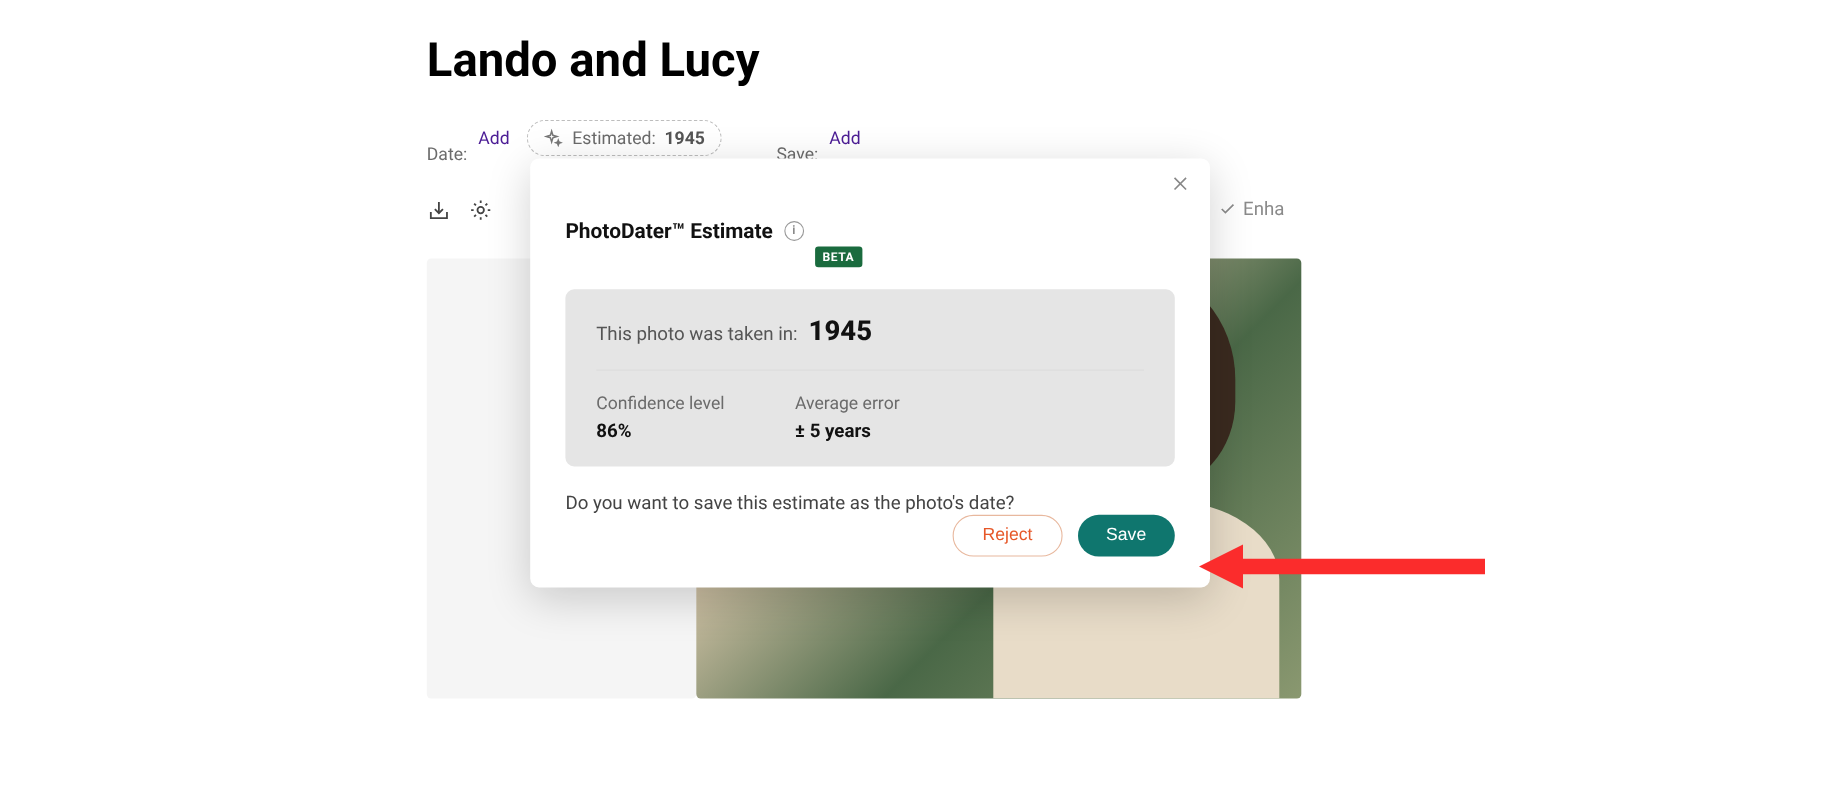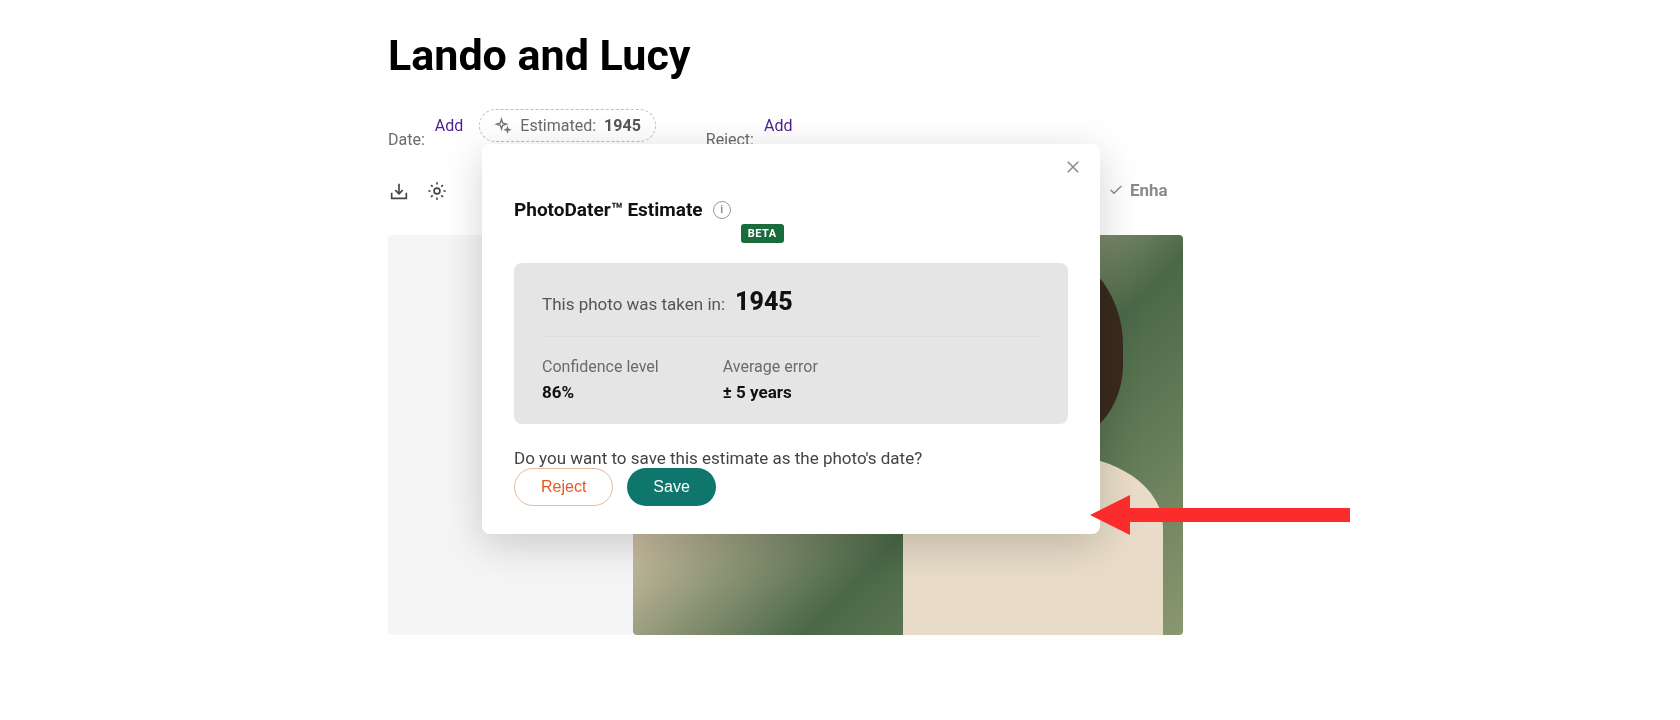--- a/index.html
+++ b/index.html
@@ -57,21 +57,20 @@
     .tool-icon { width: 22px; height: 22px; color: #444; cursor: pointer; }
     .enhance-pill {
       position: absolute;
       left: 1108px;
       top: 180px;
       display: flex;
       align-items: center;
       gap: 6px;
       color: #8a8a8a;
       font-size: 17px;
-      font-weight: bold;
     }
     .photo-gray {
       position: absolute;
       left: 388px;
       top: 235px;
       width: 245px;
       height: 400px;
       background: #f5f5f5;
       border-radius: 4px;
     }
@@ -176,21 +175,21 @@
     }
     .taken-year {
       font-size: 25px;
       font-weight: 800;
       color: #111;
     }
     .stats-row { display: flex; gap: 64px; }
     .stat-label { font-size: 16px; color: #6b6b6b; margin-bottom: 6px; }
     .stat-value { font-size: 17px; font-weight: 700; color: #111; }
     .prompt-text { font-size: 17px; color: #444; }
-    .actions { display: flex; justify-content: flex-start; gap: 14px; }
+    .actions { display: flex; justify-content: flex-end; gap: 14px; }
     .btn {
       border-radius: 22px;
       padding: 9px 26px;
       font-size: 16px;
       font-weight: 500;
       cursor: pointer;
       border: none;
     }
     .btn-reject {
       background: #fff;
@@ -217,21 +216,21 @@
     <span class="meta-label">Date:</span>
     <span class="meta-link">Add</span>
     <span class="estimate-chip">
       <svg class="sparkle-icon" viewBox="0 0 24 24" fill="none" stroke="currentColor" stroke-width="1.8">
         <path d="M10 3 L11.5 8 L16.5 9.5 L11.5 11 L10 16 L8.5 11 L3.5 9.5 L8.5 8 Z"></path>
         <path d="M18 14 L18.8 16.2 L21 17 L18.8 17.8 L18 20 L17.2 17.8 L15 17 L17.2 16.2 Z"></path>
       </svg>
       <span>Estimated: </span>
       <span class="year">1945</span>
     </span>
-    <span class="meta-label">Reject:</span>
+    <span class="meta-label">Save:</span>
     <span class="meta-link">Add</span>
   </div>
 </div>
 
 <div class="toolbar">
   <svg class="tool-icon" viewBox="0 0 24 24" fill="none" stroke="currentColor" stroke-width="1.8">
     <path d="M12 4 L12 15"></path>
       <path d="M8 11 L12 15 L16 11"></path>
       <path d="M4 14 L4 20 L20 20 L20 14"></path>
   </svg>

